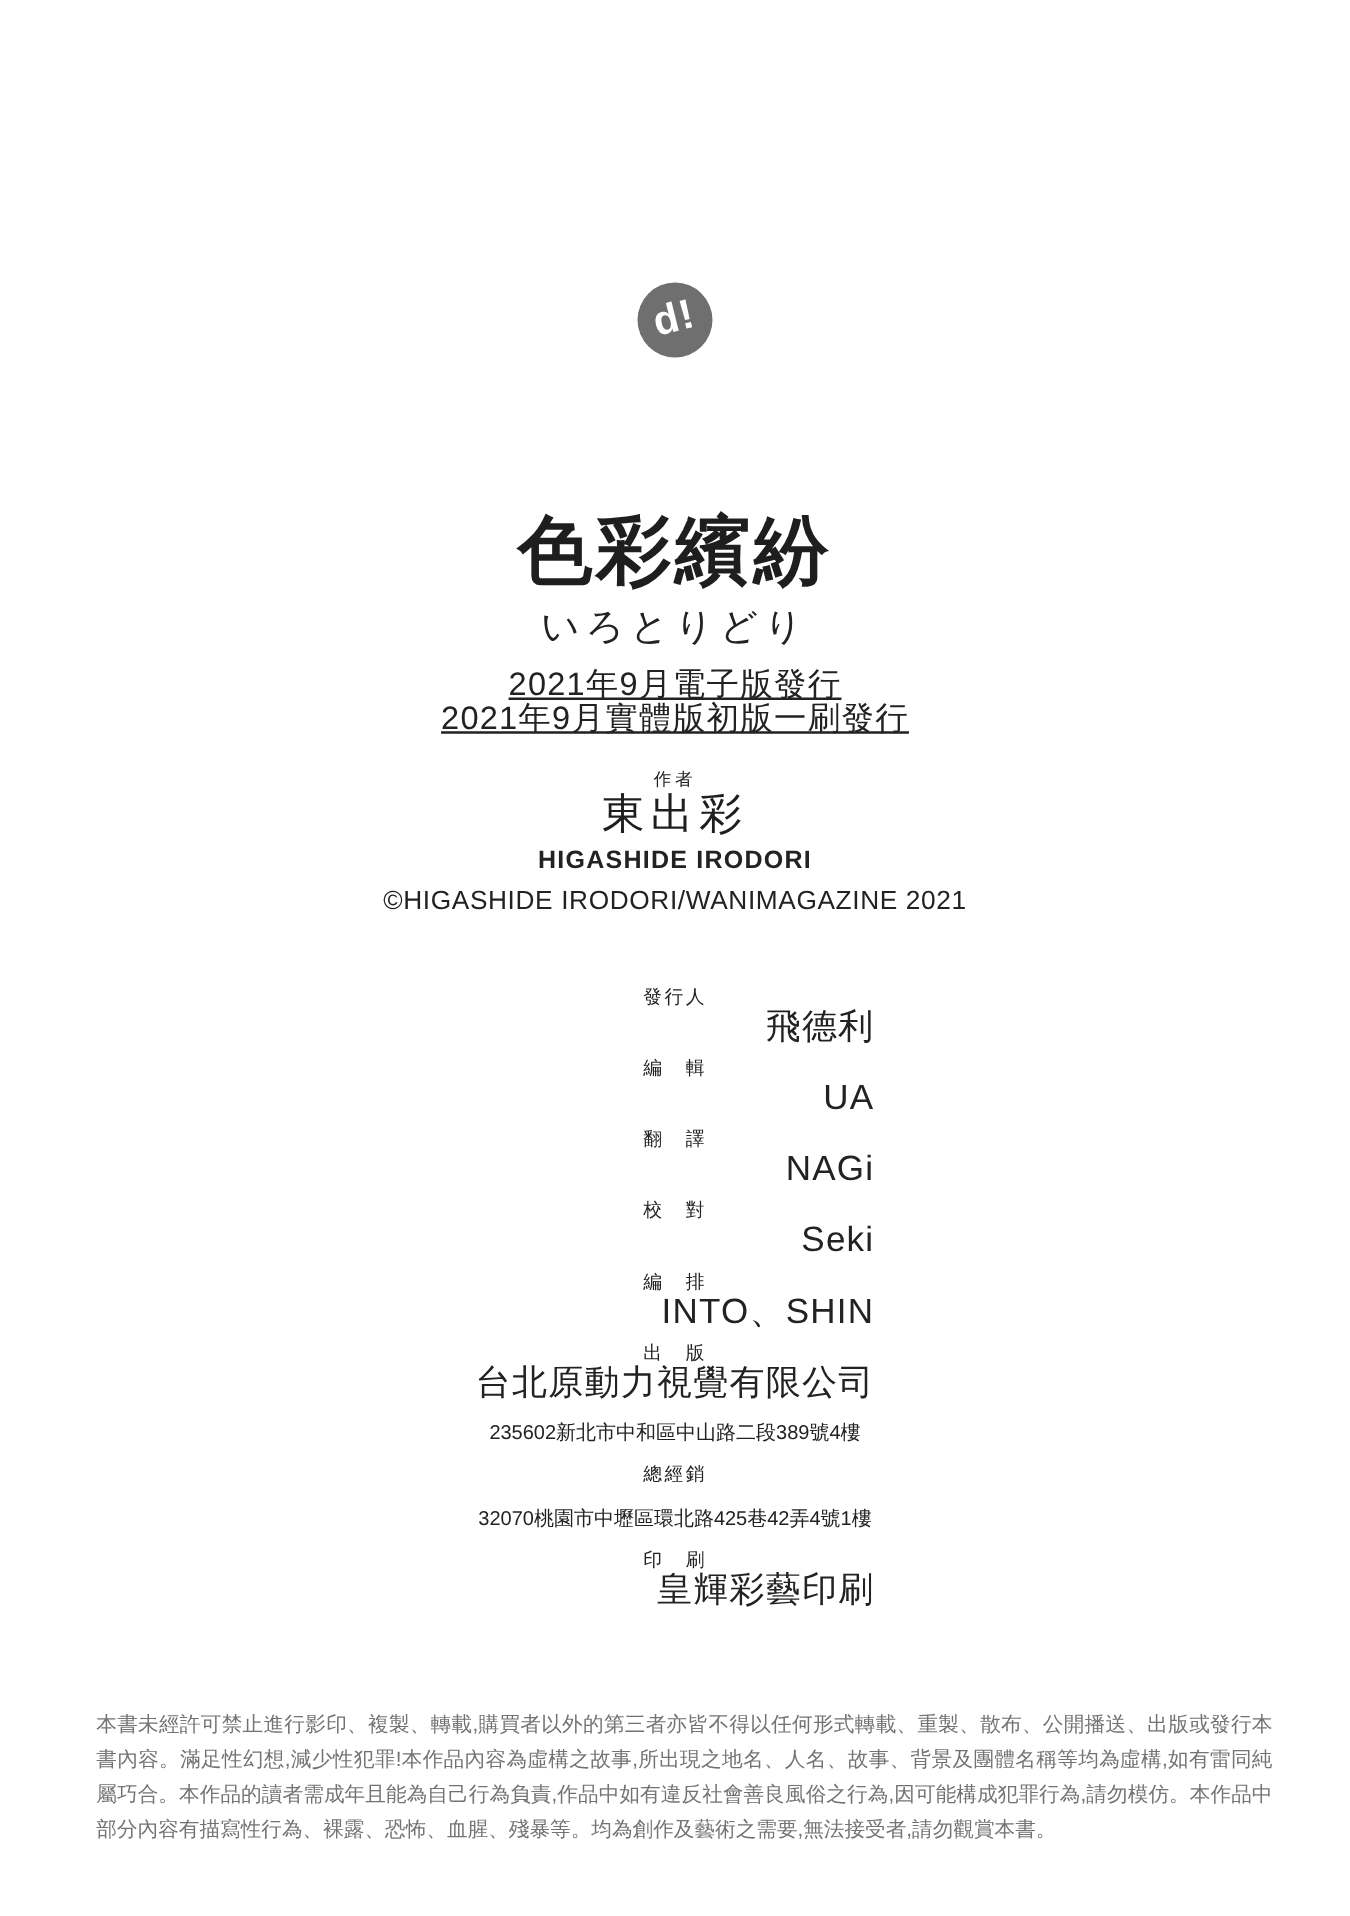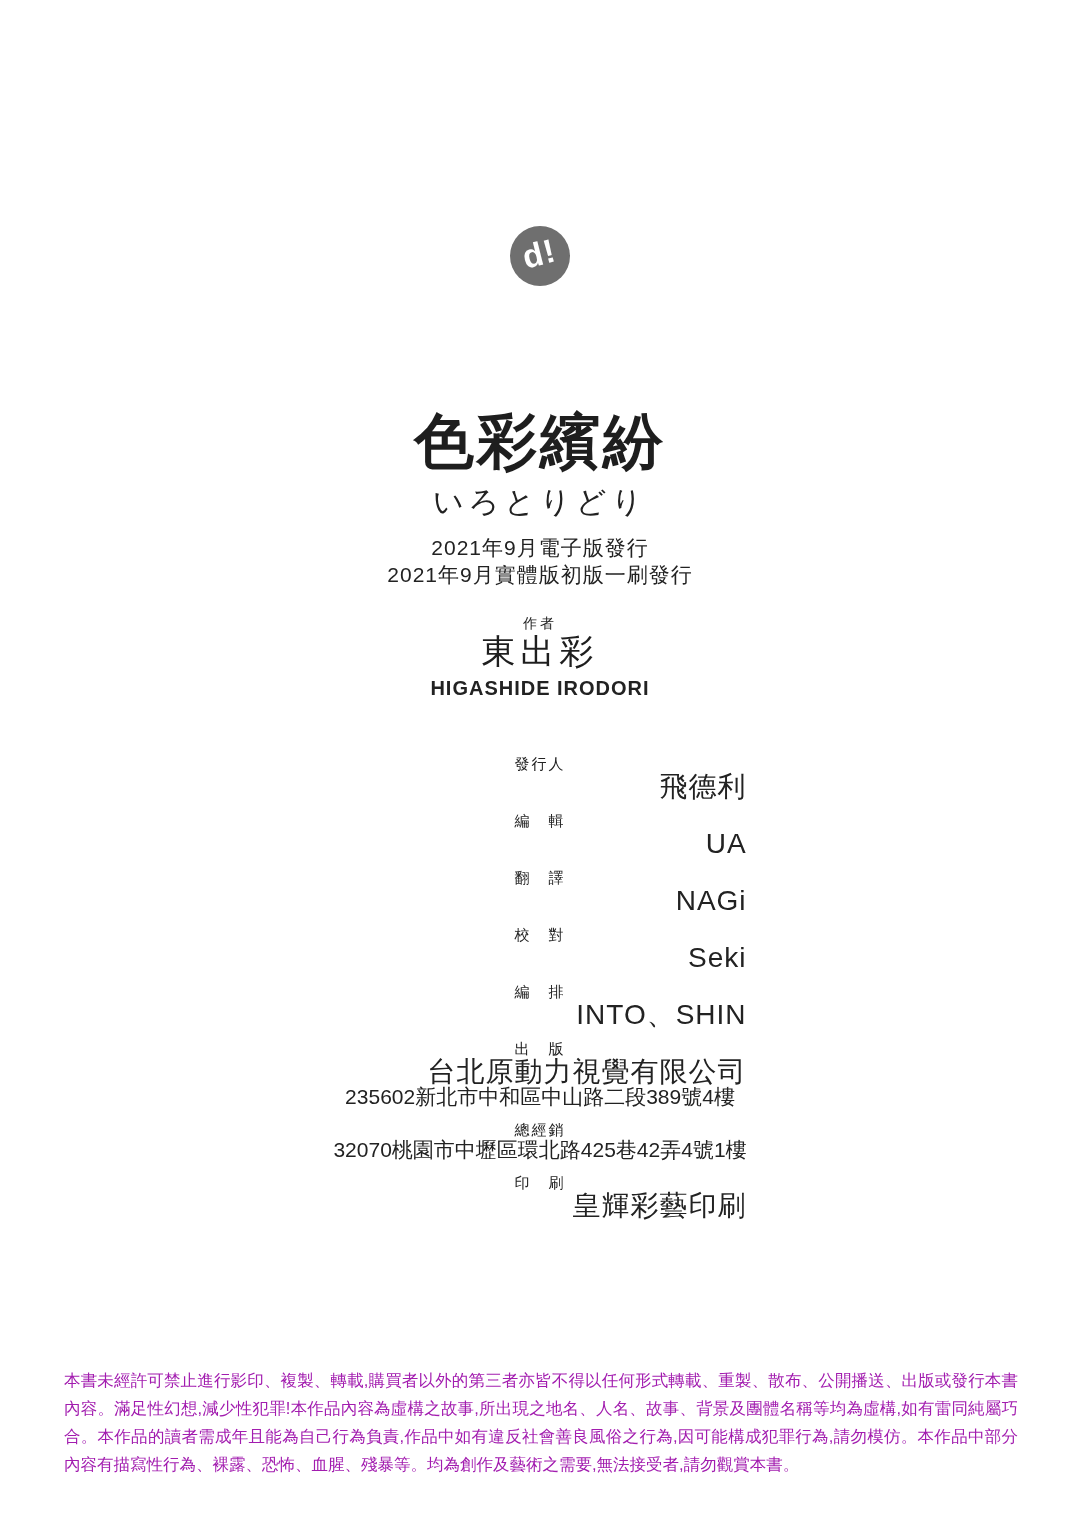--- a/index.html
+++ b/index.html
@@ -46,41 +46,41 @@
     color: #1e1e1e;
     font-family: Liberation Mono, monospace;
   }
   .title-kana {
     margin-top: 10px;
     font-size: 30px;
     letter-spacing: 5px;
     line-height: 32px;
     font-weight: 500;
   }
-  .editions { margin-top: 16px; font-size: 21px; line-height: 27px; letter-spacing: 1px; }
+  .editions { margin-top: 16px; font-size: 26px; line-height: 27px; letter-spacing: 1px; text-decoration: underline; }
   .author-label { margin-top: 27px; font-size: 14px; letter-spacing: 3px; line-height: 16px; }
   .author-name { margin-top: 2px; font-size: 34px; font-weight: normal; letter-spacing: 5px; line-height: 36px; color: #1e1e1e; }
   .author-roman { margin-top: 8px; font-size: 20px; font-weight: bold; letter-spacing: 1px; line-height: 22px; }
   .copyright { margin-top: 10px; font-size: 21px; letter-spacing: 0.5px; line-height: 24px; }
   .credits { margin-top: 44px; }
   .credit { margin-bottom: 9px; }
   .credit-label { font-size: 15px; letter-spacing: 2px; line-height: 16px; margin-top: 13px; }
   .credit-value { margin-top: 2px; font-size: 28px; line-height: 26px; letter-spacing: 1px; text-align: right; }
-  .credit-address { margin-top: 0; font-size: 21px; line-height: 24px; }
+  .credit-address { margin-top: 16px; font-size: 16px; line-height: 24px; }
   .disclaimer {
     position: absolute;
-    left: 64px;
+    left: 77px;
     right: 62px;
     top: 1366px;
     margin: 0;
     font-size: 16.5px;
     line-height: 28px;
     text-align: justify;
     text-justify: inter-ideograph;
-    color: #a21caf;
+    color: #737373;
   }
 </style>
 </head>
 <body>
 
 <div class="page">
 
   <div class="logo">
     <span class="logo-glyph">d!</span>
   </div>
@@ -89,20 +89,21 @@
   <div class="title-kana">いろとりどり</div>
 
   <div class="editions">
     <div>2021年9月電子版發行</div>
     <div>2021年9月實體版初版一刷發行</div>
   </div>
 
   <div class="author-label">作者</div>
   <div class="author-name">東出彩</div>
   <div class="author-roman">HIGASHIDE IRODORI</div>
+  <div class="copyright">©HIGASHIDE IRODORI/WANIMAGAZINE 2021</div>
 
   <div class="credits">
 
     <div class="credit">
       <div class="credit-label">發行人</div>
       <div class="credit-value">飛德利</div>
     </div>
 
     <div class="credit">
       <div class="credit-label">編　輯</div>

